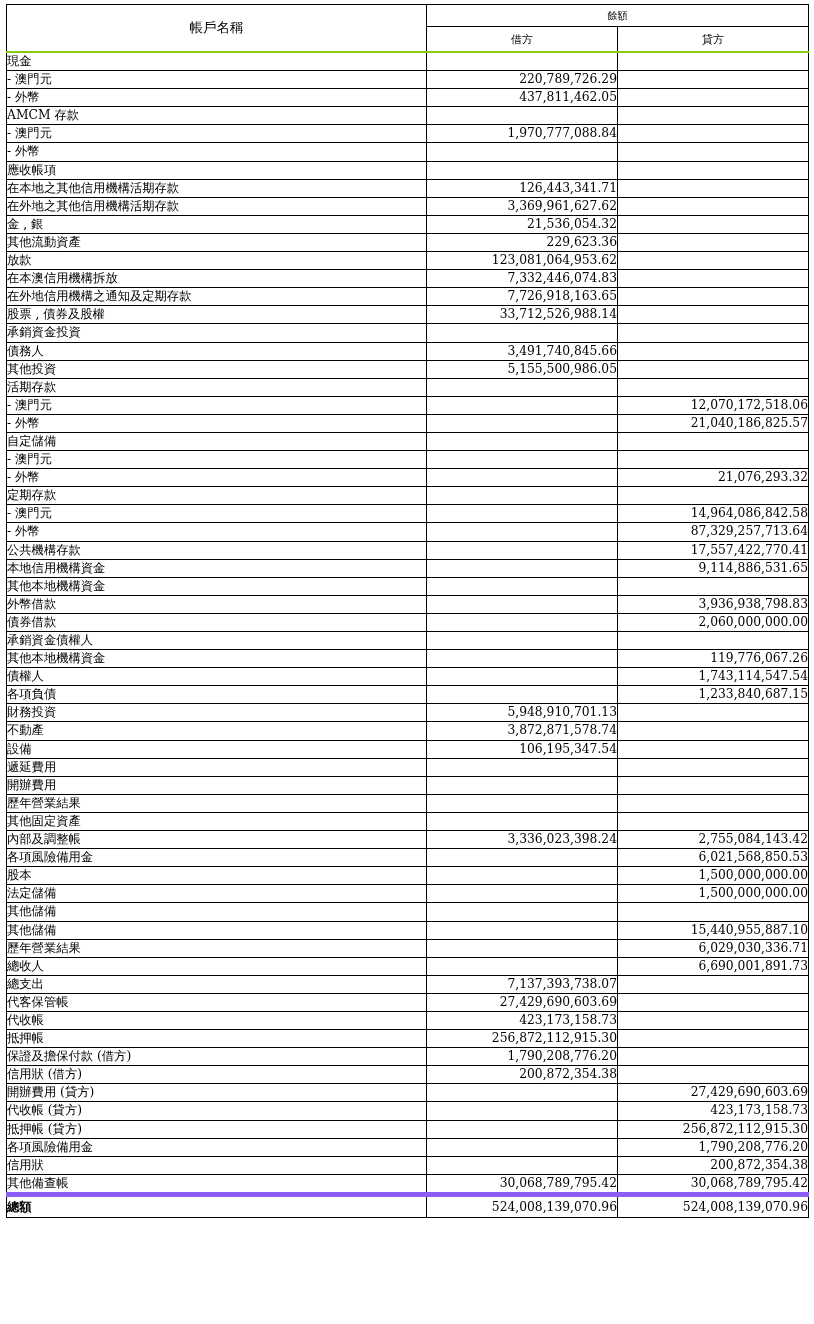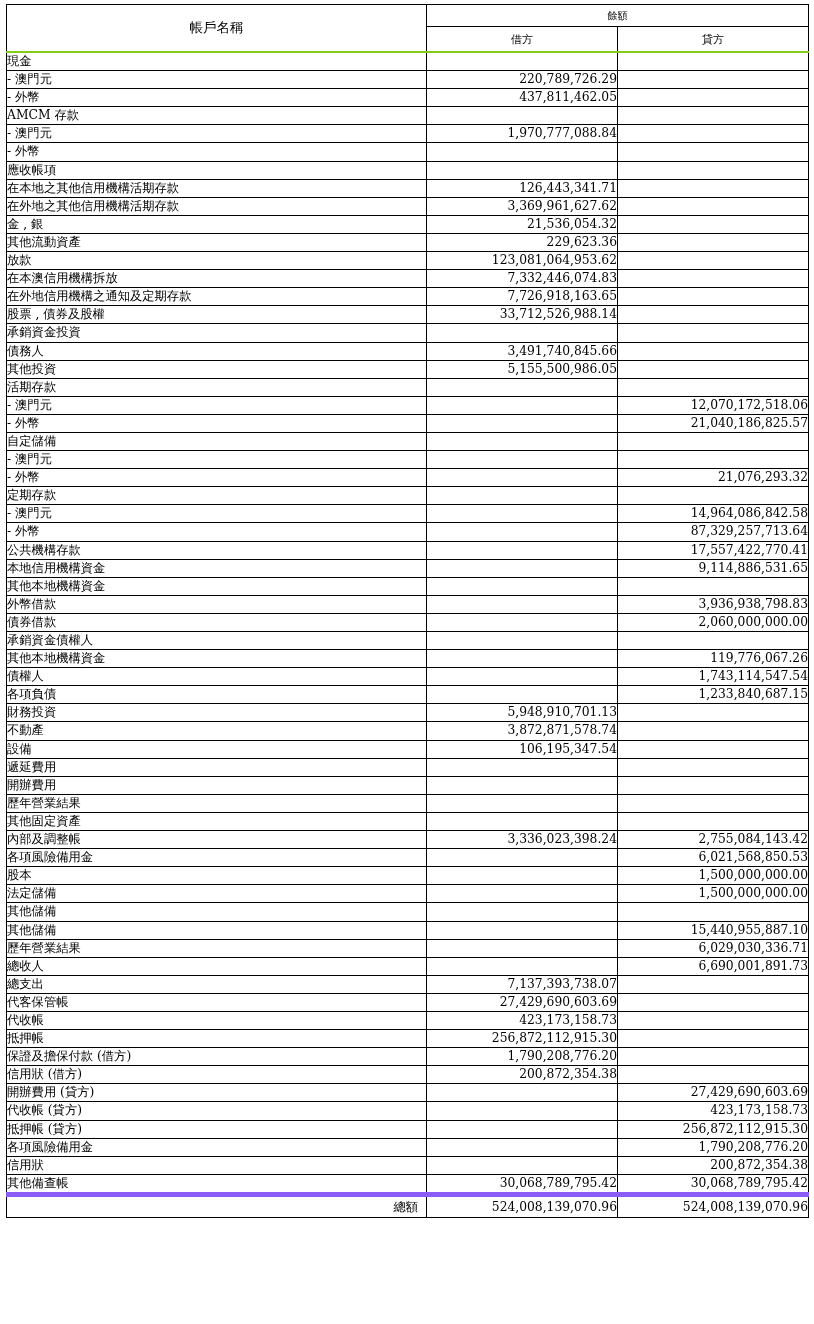--- a/index.html
+++ b/index.html
@@ -75,22 +75,22 @@
   tbody tr.first td { border-top: 2px solid #84cc16; }
   tbody tr.last td { border-bottom: 5px solid #8b5cf6; }
 
   tr.total td {
     border-top: 1px solid #000000;
     border-bottom: 1px solid #000000;
     height: 20px;
     line-height: 20px;
   }
   tr.total td.name {
-    text-align: right;
     padding-right: 8px;
+    font-weight: bold;
   }
   .indent { padding-left: 16px; }
 </style>
 </head>
 <body>
 
 <div class="sheet">
   <table class="ledger">
     <colgroup>
       <col class="c-name">

